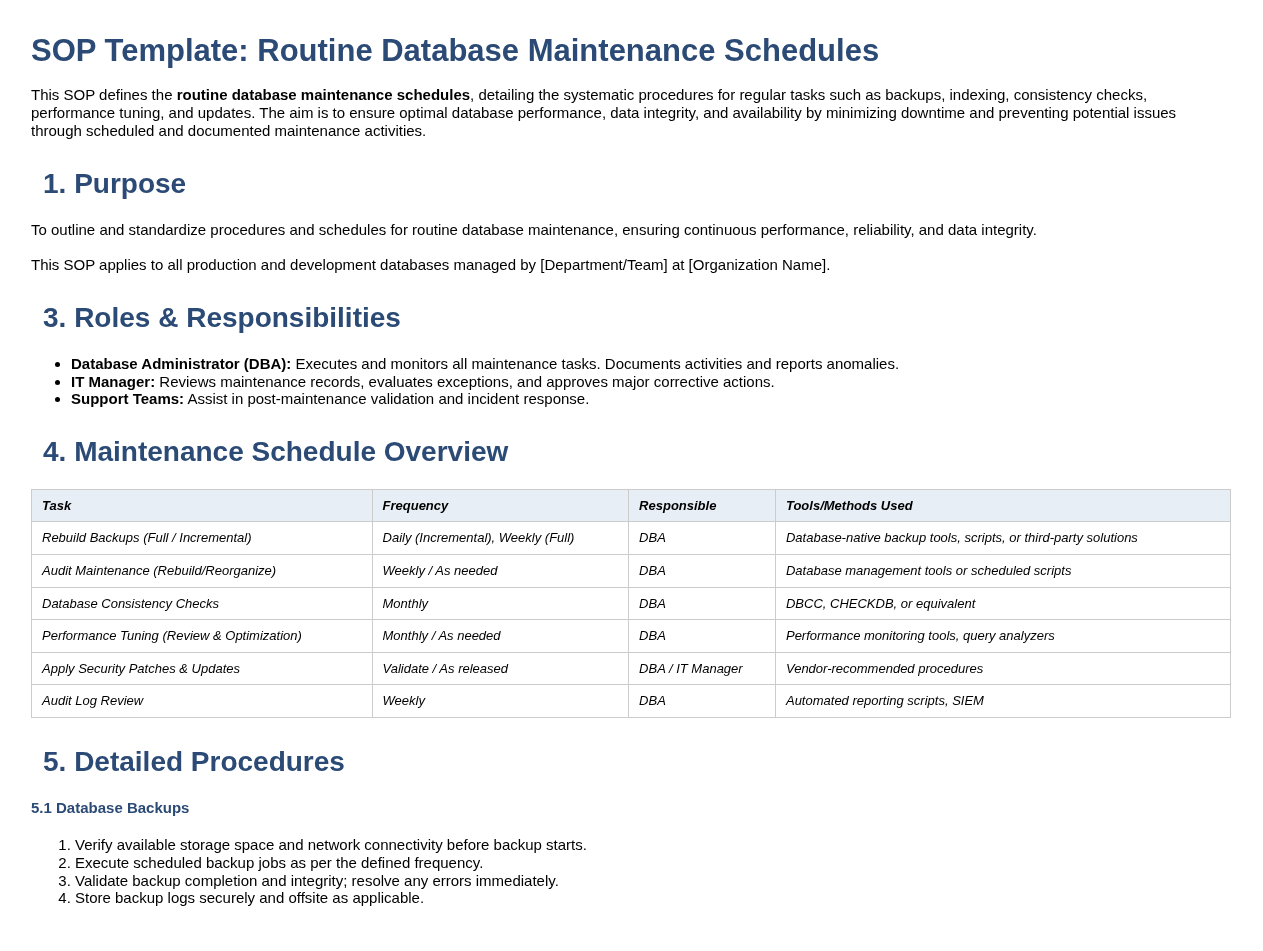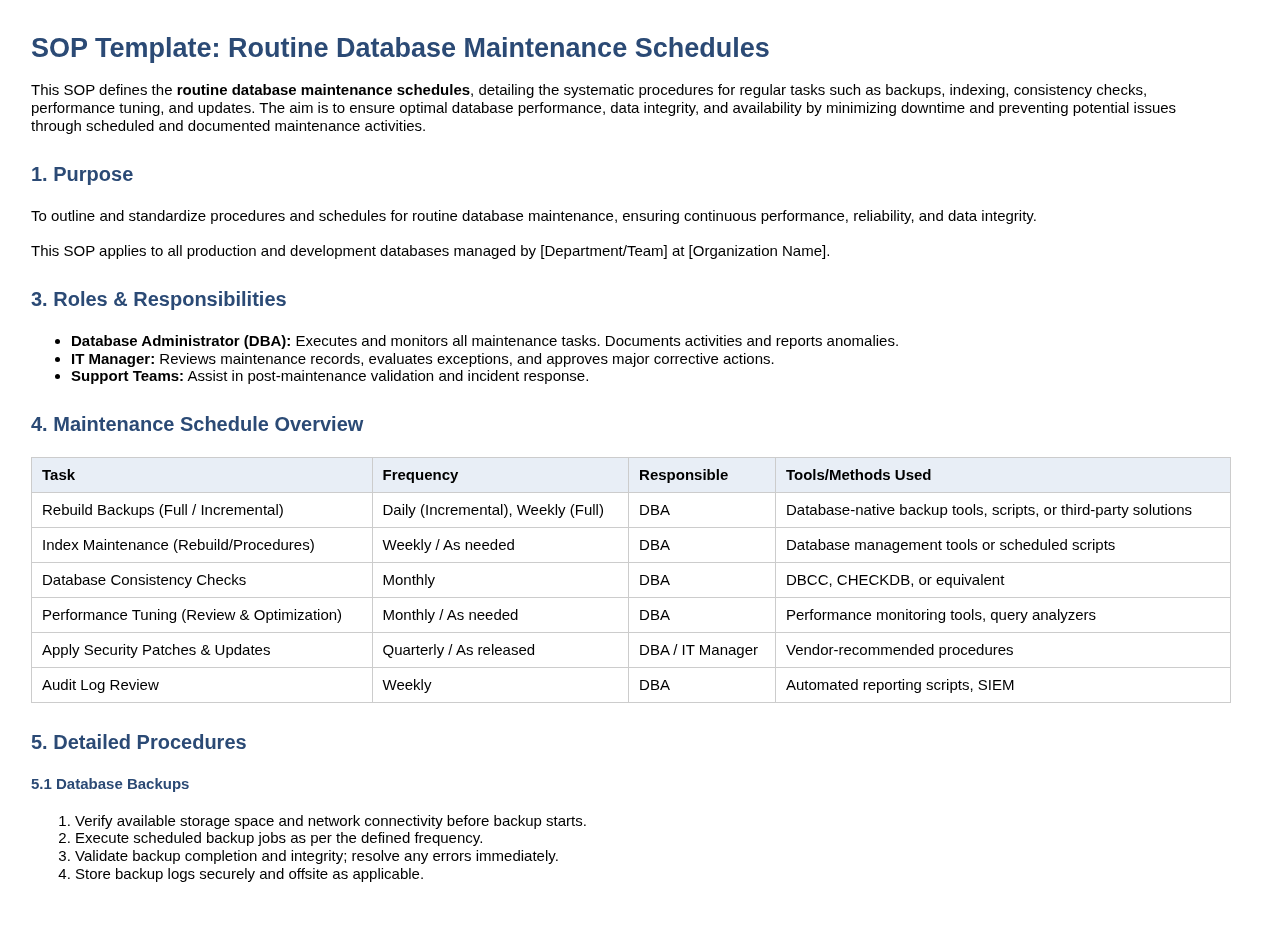--- a/index.html
+++ b/index.html
@@ -8,30 +8,30 @@
     min-height: 951px;
     box-sizing: border-box;
     background: #ffffff;
     padding: 33px 32px 20px 31px;
     font-family: "Liberation Sans", sans-serif;
     font-size: 15px;
     color: #000000;
     overflow: hidden;
   }
   h1.doc-title {
-    font-size: 27px;
+    font-size: 31px;
     line-height: 1.15;
     margin: 0 0 12px 0;
     color: #2b4a75;
     font-weight: bold;
   }
   h2.section-heading {
-    font-size: 20px;
+    font-size: 28px;
     line-height: 1.15;
-    margin: 28px 0 21px 0;
+    margin: 28px 0 21px 12px;
     color: #2b4a75;
     font-weight: bold;
   }
   h3.subsection-heading {
     font-size: 15px;
     line-height: 1.15;
     margin: 21px 0 20px 0;
     color: #2b4a75;
     font-weight: bold;
   }
@@ -47,21 +47,22 @@
     margin: 4px;
     padding-left: 40px;
   }
   ul.roles-list li, ol.steps-list li {
     line-height: 1.17;
   }
   table.schedule-table {
     margin-top: 21px;
     width: 100%;
     border-collapse: collapse;
-    font-size: 15px;
+    font-size: 13px;
+    font-style: italic;
   }
   table.schedule-table th, table.schedule-table td {
     border: 1px solid #cccccc;
     padding: 8px 10px;
     text-align: left;
     vertical-align: middle;
     line-height: 1.2;
   }
   table.schedule-table th {
     background: #e8eef6;
@@ -111,40 +112,40 @@
       </tr>
     </thead>
     <tbody>
       <tr>
         <td>Rebuild Backups (Full / Incremental)</td>
         <td>Daily (Incremental), Weekly (Full)</td>
         <td>DBA</td>
         <td>Database-native backup tools, scripts, or third-party solutions</td>
       </tr>
       <tr>
-        <td>Index Maintenance (Rebuild/Procedures)</td>
+        <td>Audit Maintenance (Rebuild/Reorganize)</td>
         <td>Weekly / As needed</td>
         <td>DBA</td>
         <td>Database management tools or scheduled scripts</td>
       </tr>
       <tr>
         <td>Database Consistency Checks</td>
         <td>Monthly</td>
         <td>DBA</td>
         <td>DBCC, CHECKDB, or equivalent</td>
       </tr>
       <tr>
         <td>Performance Tuning (Review &amp; Optimization)</td>
         <td>Monthly / As needed</td>
         <td>DBA</td>
         <td>Performance monitoring tools, query analyzers</td>
       </tr>
       <tr>
         <td>Apply Security Patches &amp; Updates</td>
-        <td>Quarterly / As released</td>
+        <td>Validate / As released</td>
         <td>DBA / IT Manager</td>
         <td>Vendor-recommended procedures</td>
       </tr>
       <tr>
         <td>Audit Log Review</td>
         <td>Weekly</td>
         <td>DBA</td>
         <td>Automated reporting scripts, SIEM</td>
       </tr>
     </tbody>

